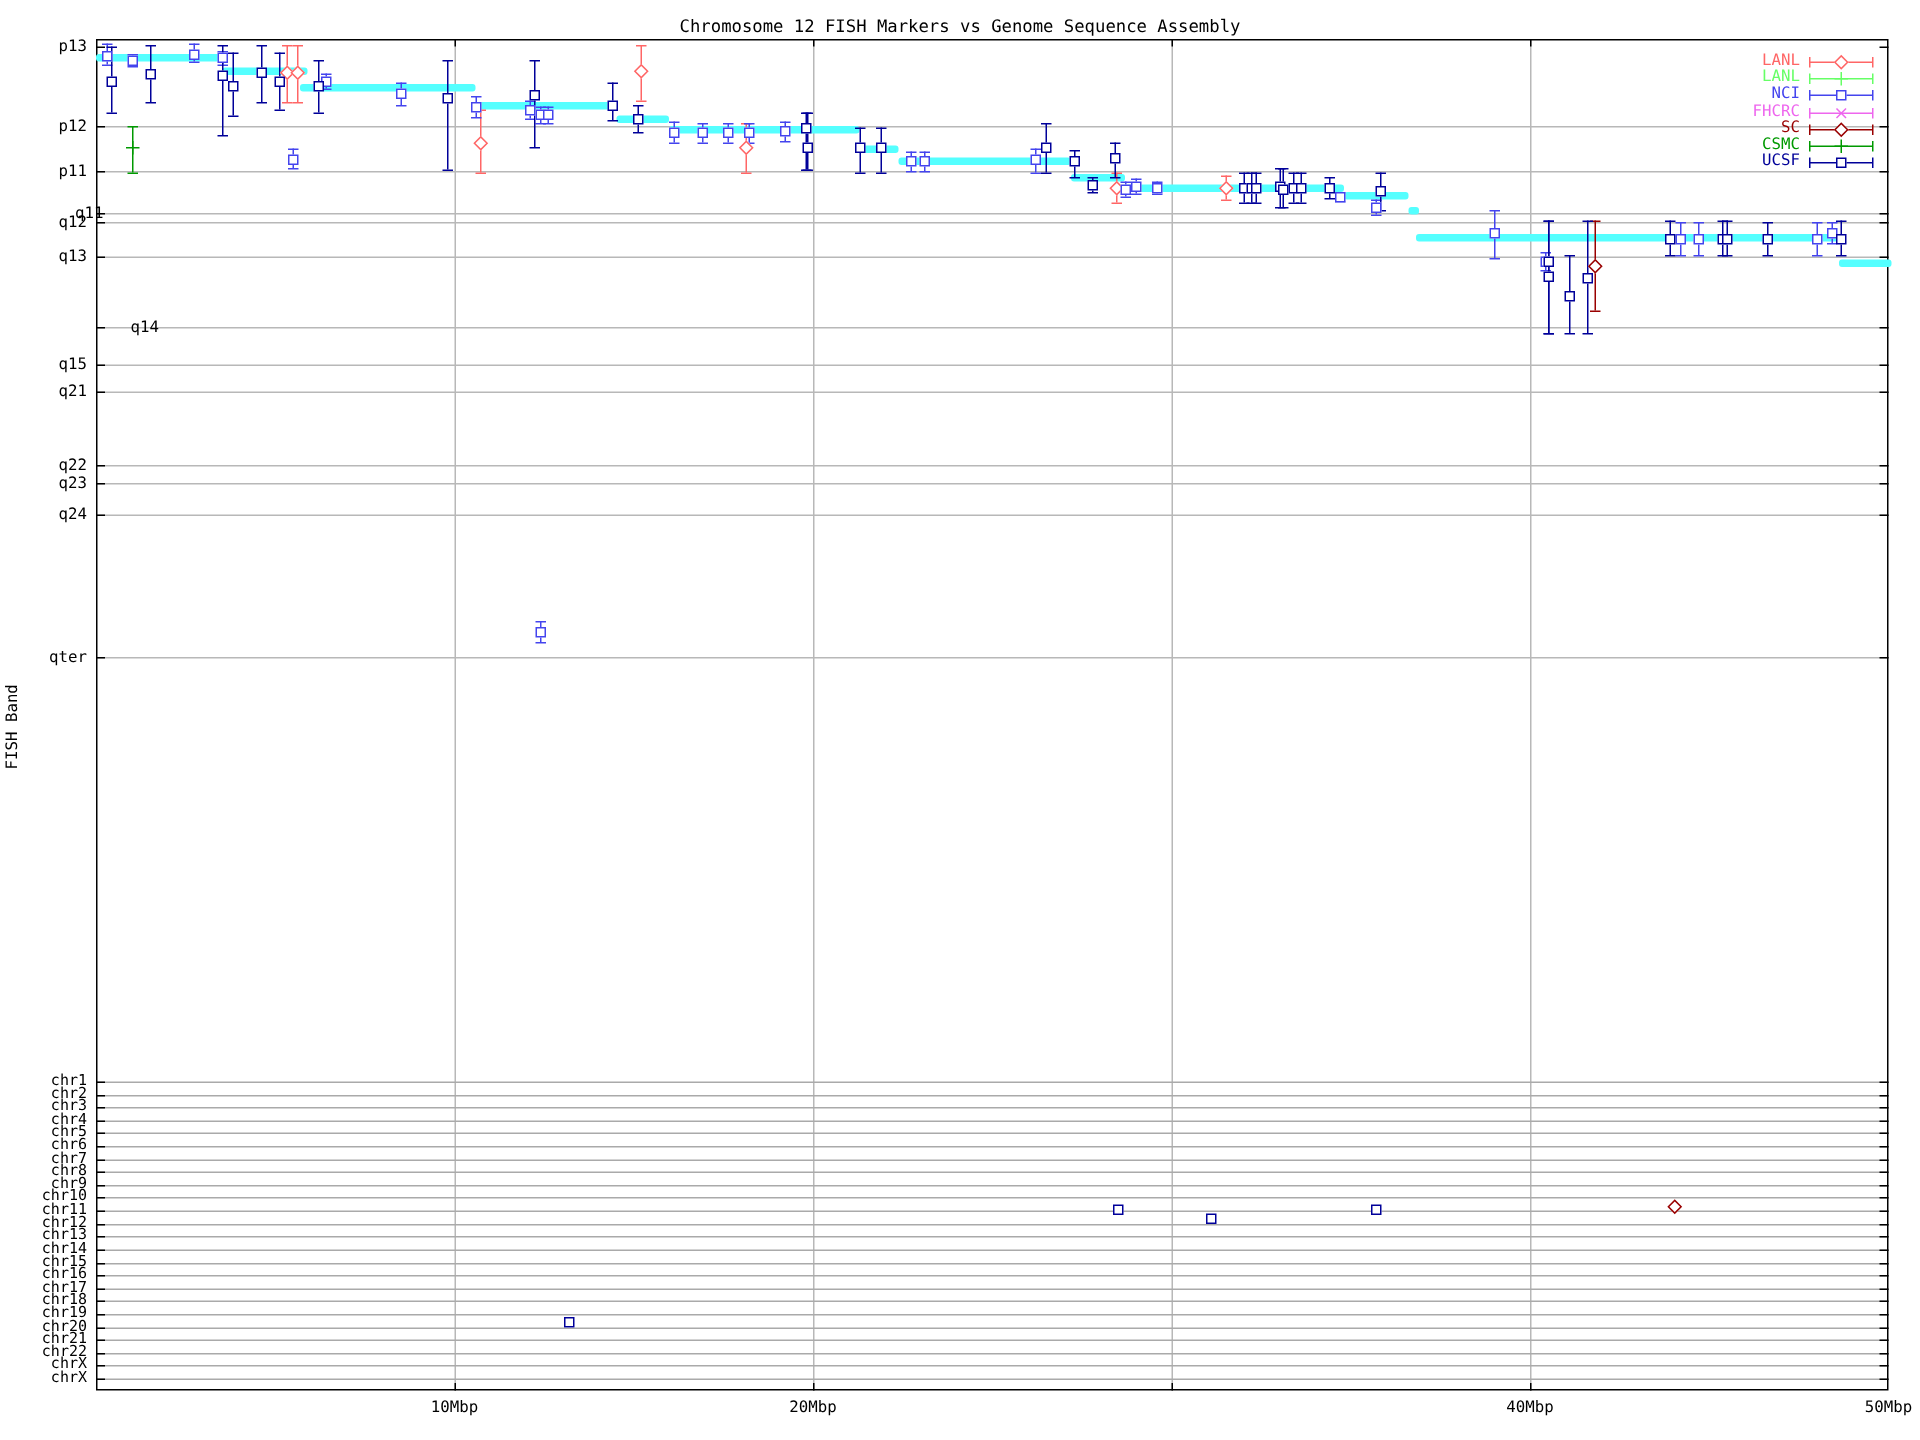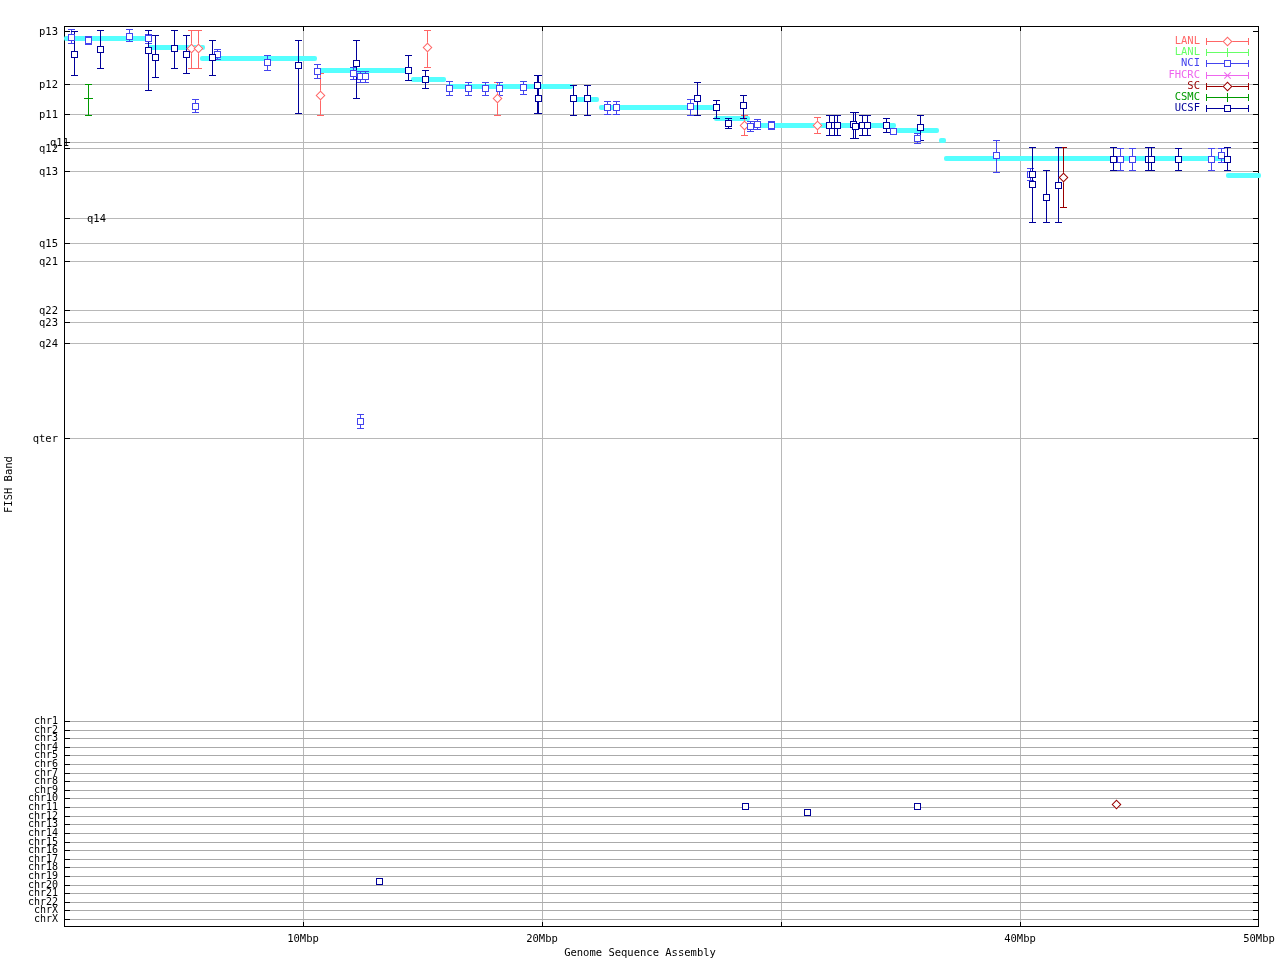--- a/index.html
+++ b/index.html
@@ -11,22 +11,22 @@
   #chart-title{left:0;top:10px;width:1280px;text-align:center;font-size:11.5px;}
   #x-axis-title{left:0;top:946px;width:1280px;text-align:center;font-size:10.5px;}
   #y-axis-title{left:2px;top:430px;height:110px;writing-mode:vertical-rl;transform:rotate(180deg);
                 font-size:10.5px;text-align:center;}
   #plot-frame{left:64px;top:26px;width:1195px;height:901px;border:1px solid #000;box-sizing:border-box;}
 </style>
 </head>
 <body>
 
 <div id="canvas">
+  <div id="chart-title" class="abs">Chromosome 12 FISH Markers vs Genome Sequence Assembly</div>
   <div id="y-axis-title" class="abs">FISH Band</div>
-  <div id="x-axis-title" class="abs">Genome Sequence Assembly</div>
   <div id="plot" class="abs" style="left:0;top:0;width:1280px;height:960px;">
       <div class="abs" style="left: 303px; top: 26px; width: 1px; height: 901px; background: rgb(184, 184, 184);"></div>
       <div class="abs" style="left: 303px; top: 26px; width: 1px; height: 5px; background: rgb(0, 0, 0); z-index: 3;"></div>
       <div class="abs" style="left: 303px; top: 922px; width: 1px; height: 5px; background: rgb(0, 0, 0); z-index: 3;"></div>
       <div class="abs txt" style="left: 278px; top: 933px; width: 50px; text-align: center;">10Mbp</div>
       <div class="abs" style="left: 542px; top: 26px; width: 1px; height: 901px; background: rgb(184, 184, 184);"></div>
       <div class="abs" style="left: 542px; top: 26px; width: 1px; height: 5px; background: rgb(0, 0, 0); z-index: 3;"></div>
       <div class="abs" style="left: 542px; top: 922px; width: 1px; height: 5px; background: rgb(0, 0, 0); z-index: 3;"></div>
       <div class="abs txt" style="left: 517px; top: 933px; width: 50px; text-align: center;">20Mbp</div>
       <div class="abs" style="left: 781px; top: 26px; width: 1px; height: 901px; background: rgb(184, 184, 184);"></div>

